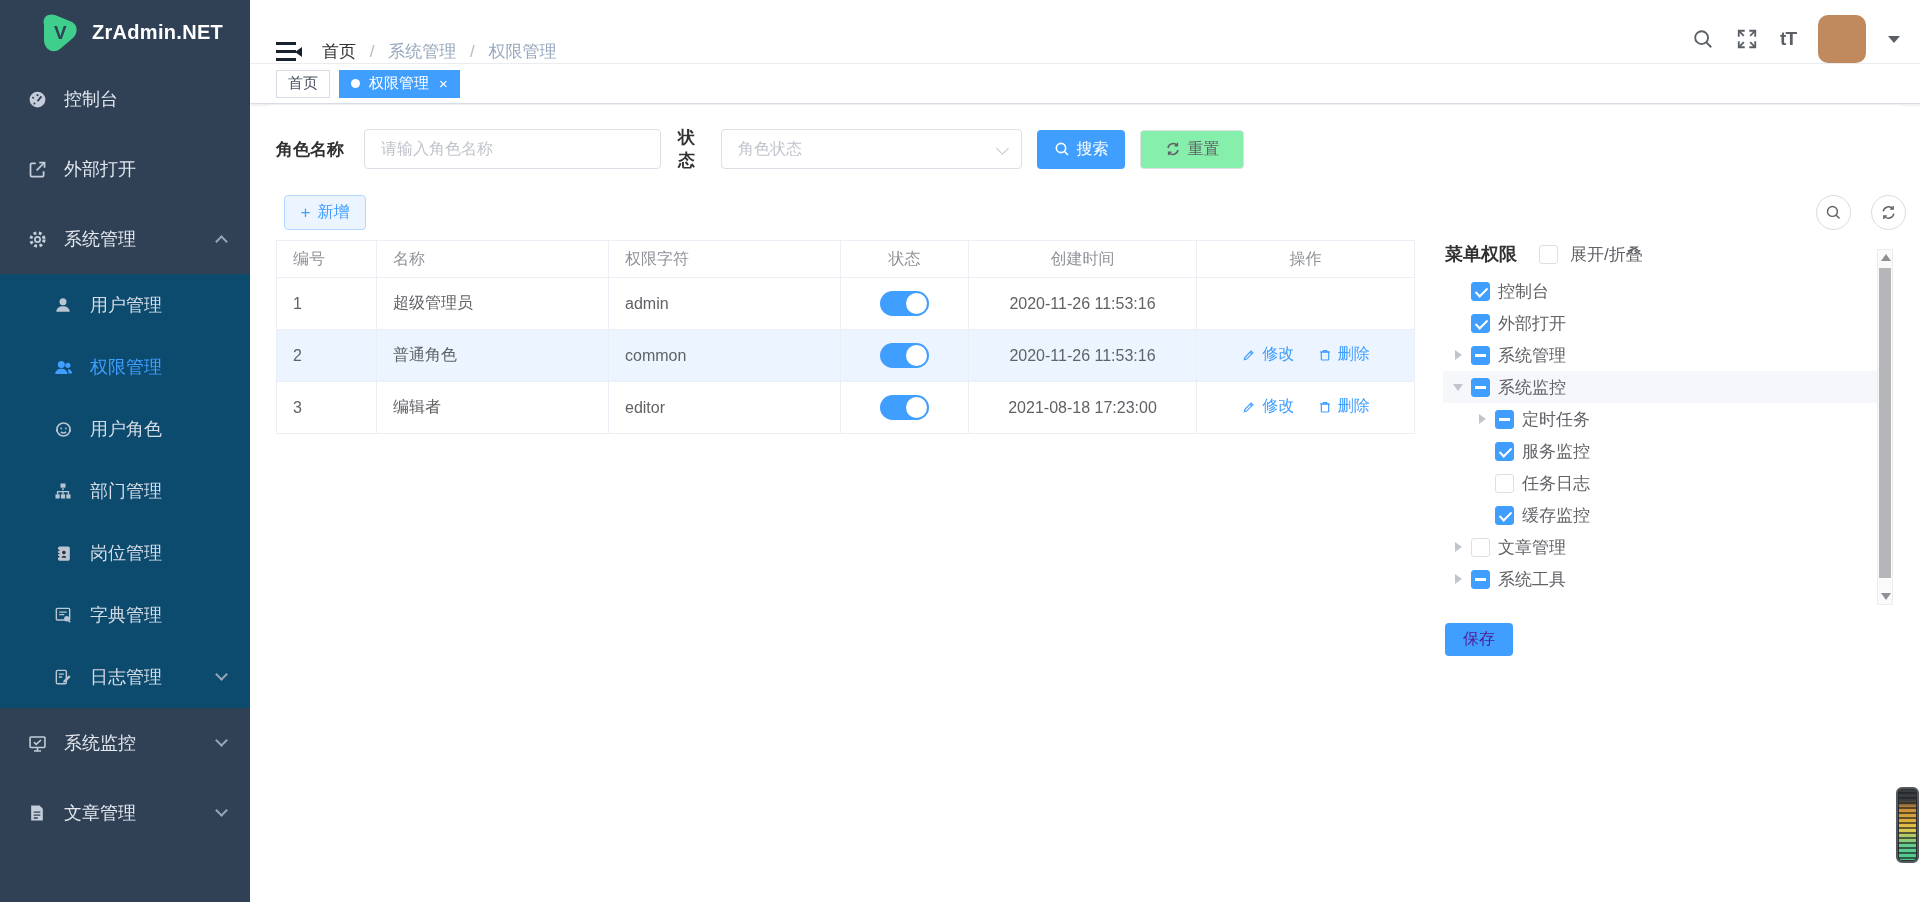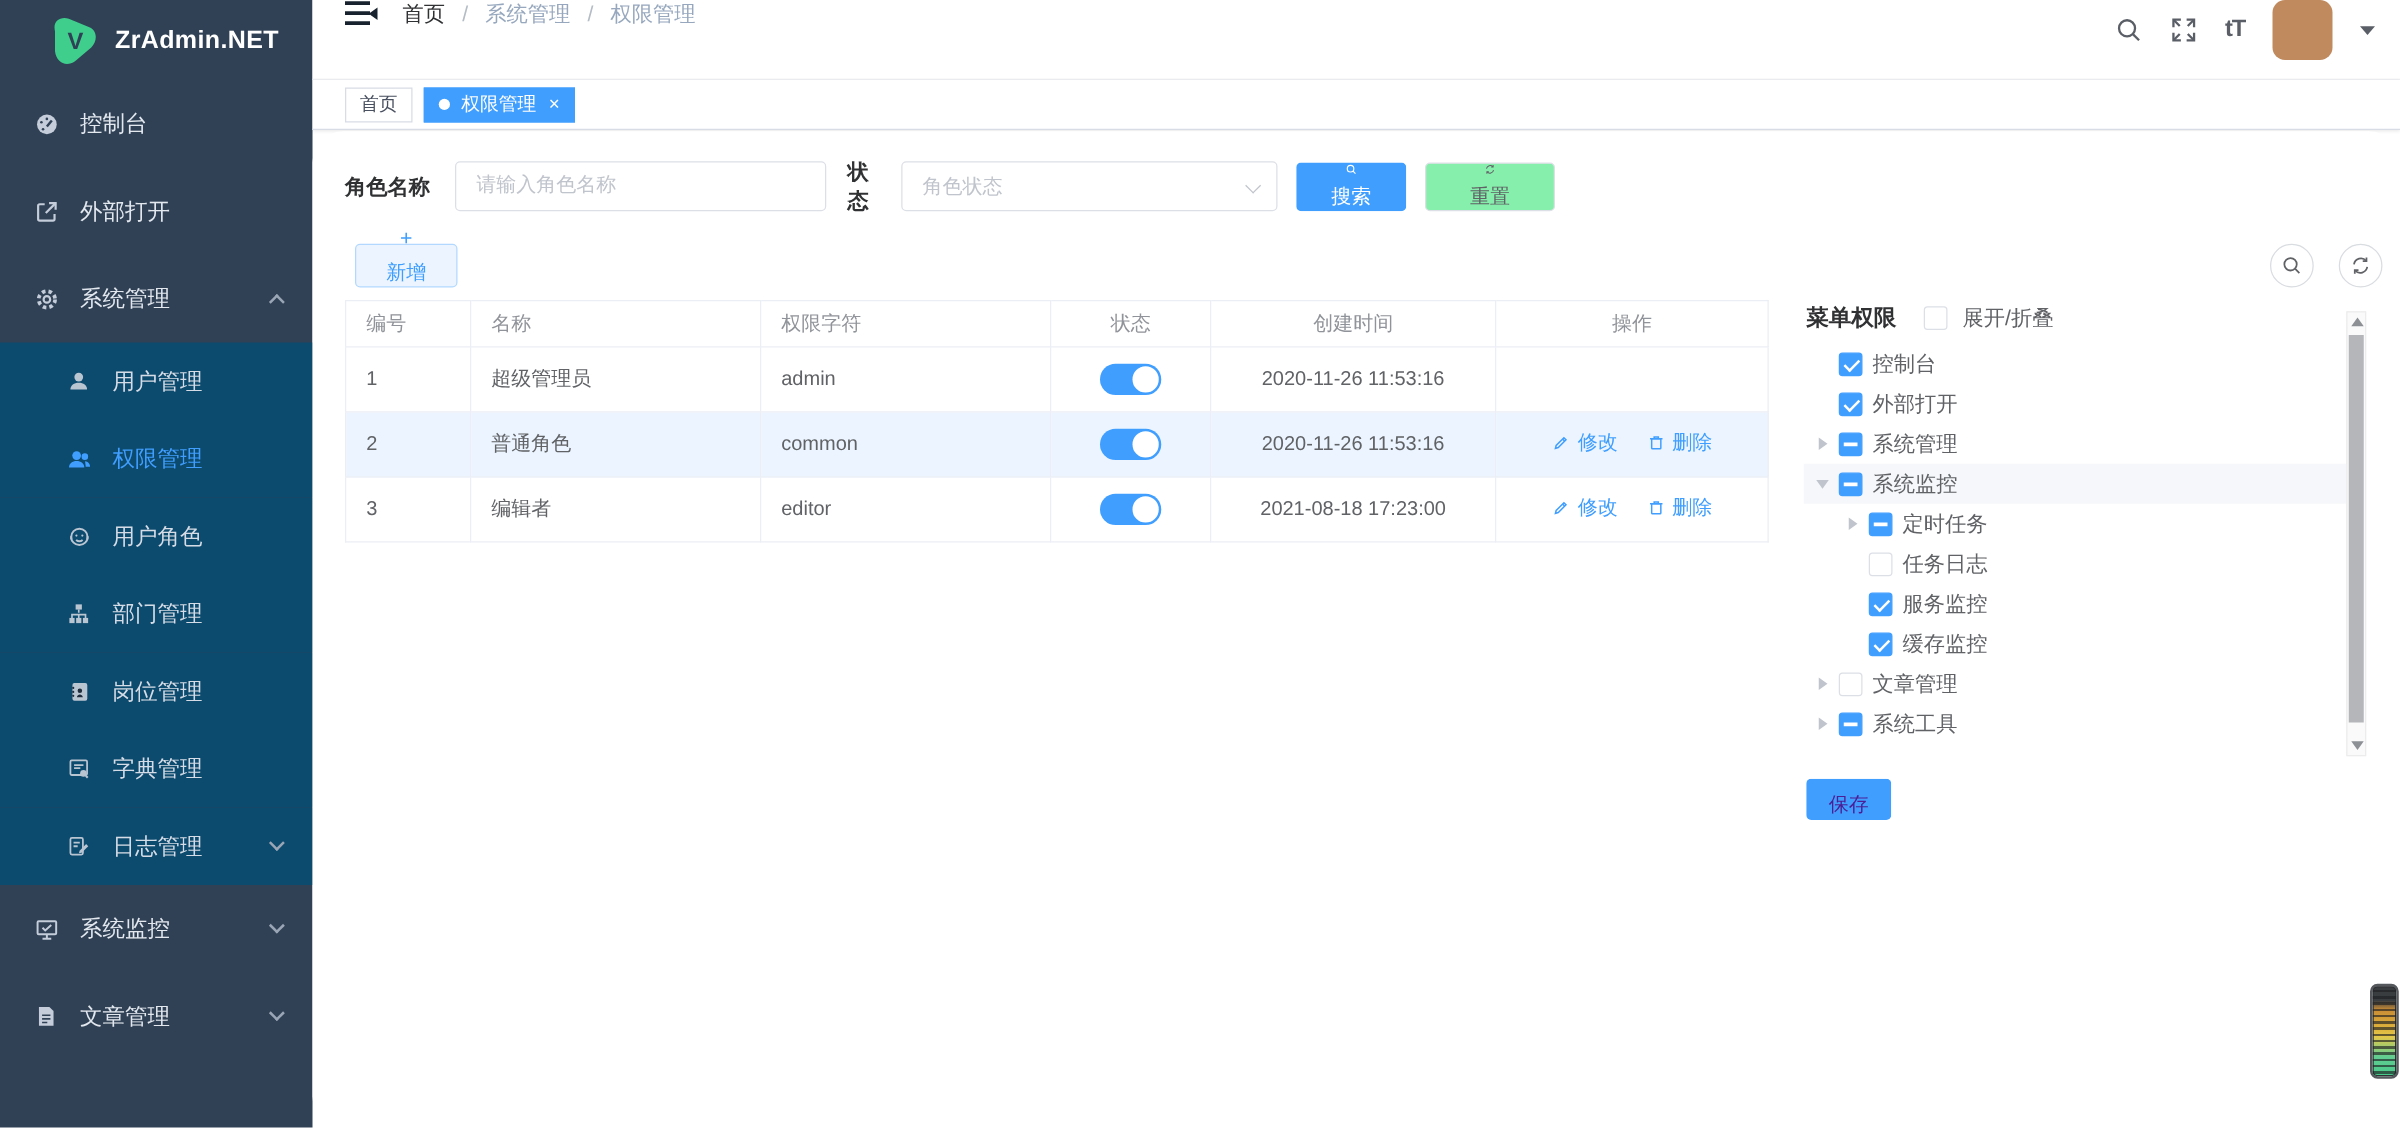--- a/index.html
+++ b/index.html
@@ -20,21 +20,21 @@
   .mitem.active { color:#409eff; }
   .mitem.active .micon { color:#409eff; }
   .chev { position:absolute; right:24px; width:9px; height:9px;
     border-right:2px solid #9aa6b5; border-bottom:2px solid #9aa6b5; }
   .chev.up { transform:rotate(-135deg); top:33px; }
   .chev.down-top { transform:rotate(45deg); top:28px; }
   .chev.down-sub { transform:rotate(45deg); top:24px; }
 
   
   .header { position:absolute; left:250px; top:0; right:0; height:64px; background:#fff;
-    border-bottom:1px solid #eef0f3; display:flex; align-items:flex-start; }
+    border-bottom:1px solid #eef0f3; display:flex; align-items:flex-end; }
   .hamburger { margin-left:26px; width:26px; height:22px; cursor:pointer; position:relative; }
   .hamburger i { position:absolute; left:0; height:3px; width:20px; background:#17222e; }
   .hamburger i:nth-child(1){ top:1px; } .hamburger i:nth-child(2){ top:9px; } .hamburger i:nth-child(3){ top:17px; }
   .hamburger b { position:absolute; right:0; top:6px; width:0; height:0;
     border-top:5px solid transparent; border-bottom:5px solid transparent; border-right:7px solid #17222e; }
   .breadcrumb { margin-left:20px; font-size:17px; }
   .breadcrumb .bc-cur, .breadcrumb .bc-mid { color:#97a8be; }
   .breadcrumb .bc-home { color:#303133; }
   .breadcrumb .sep { color:#b4bcc6; margin:0 9px; }
   .header-right { margin-left:auto; display:flex; align-items:center; gap:22px; padding-right:20px; }
@@ -67,22 +67,22 @@
   .flabel { font-size:17px; font-weight:bold; color:#303133; }
   .flabel.status { position:absolute; left:402px; }
   .f-input { position:absolute; left:88px; width:297px; height:40px; border:1px solid #dcdfe6; border-radius:4px;
     padding:0 16px; font-size:16px; color:#606266; outline:none; }
   .f-input::placeholder { color:#c0c4cc; }
   .f-select { position:absolute; left:445px; width:301px; height:40px; border:1px solid #dcdfe6; border-radius:4px;
     display:flex; align-items:center; padding:0 16px; cursor:pointer; background:#fff; }
   .f-select .ph { color:#c0c4cc; font-size:16px; }
   .f-select .sel-arrow { position:absolute; right:14px; top:14px; width:9px; height:9px;
     border-right:1.6px solid #c0c4cc; border-bottom:1.6px solid #c0c4cc; transform:rotate(45deg); }
-  .btn { display:inline-flex; align-items:center; justify-content:flex-end; gap:7px; border-radius:4px;
-    font-size:16px; cursor:pointer; border:1px solid transparent;flex-direction:column; }
+  .btn { display:inline-flex; align-items:center; justify-content:center; gap:7px; border-radius:4px;
+    font-size:16px; cursor:pointer; border:1px solid transparent; }
   .btn-search { position:absolute; left:761px; width:88px; height:39px; background:#409eff; color:#fff; }
   .btn-reset { position:absolute; left:864px; width:104px; height:39px; background:#86efac; border-color:#dcdfe6; color:#606266; }
   .btn-add { position:absolute; left:34px; top:90px; width:82px; height:35px; background:#ecf5ff;
     border-color:#b3d8ff; color:#409eff; }
   .btn-add .plus { font-size:17px; }
   .btn-save { position:absolute; left:2px; top:382px; width:68px; height:33px; background:#409eff; color:#4c1d95; font-size:16px; }
 
   .tool-circles { position:absolute; top:90px; left:1566px; display:flex; gap:20px; }
   .circ { width:35px; height:35px; border-radius:50%; border:1px solid #d9dce0; background:#fff;
     display:flex; align-items:center; justify-content:center; color:#606266; cursor:pointer; }
@@ -498,27 +498,27 @@
         <span class="cb ind"></span>
         <span class="tlabel">系统监控</span>
       </div>
       <div class="tnode l1">
         <span class="caret right"></span>
         <span class="cb ind"></span>
         <span class="tlabel">定时任务</span>
       </div>
       <div class="tnode l1">
         <span class="caret"></span>
+        <span class="cb checked"></span>
+        <span class="tlabel">服务监控</span>
+      </div>
+      <div class="tnode l1">
+        <span class="caret"></span>
         <span class="cb un"></span>
         <span class="tlabel">任务日志</span>
-      </div>
-      <div class="tnode l1">
-        <span class="caret"></span>
-        <span class="cb checked"></span>
-        <span class="tlabel">服务监控</span>
       </div>
       <div class="tnode l1">
         <span class="caret"></span>
         <span class="cb checked"></span>
         <span class="tlabel">缓存监控</span>
       </div>
       <div class="tnode l0">
         <span class="caret right"></span>
         <span class="cb un"></span>
         <span class="tlabel">文章管理</span>

